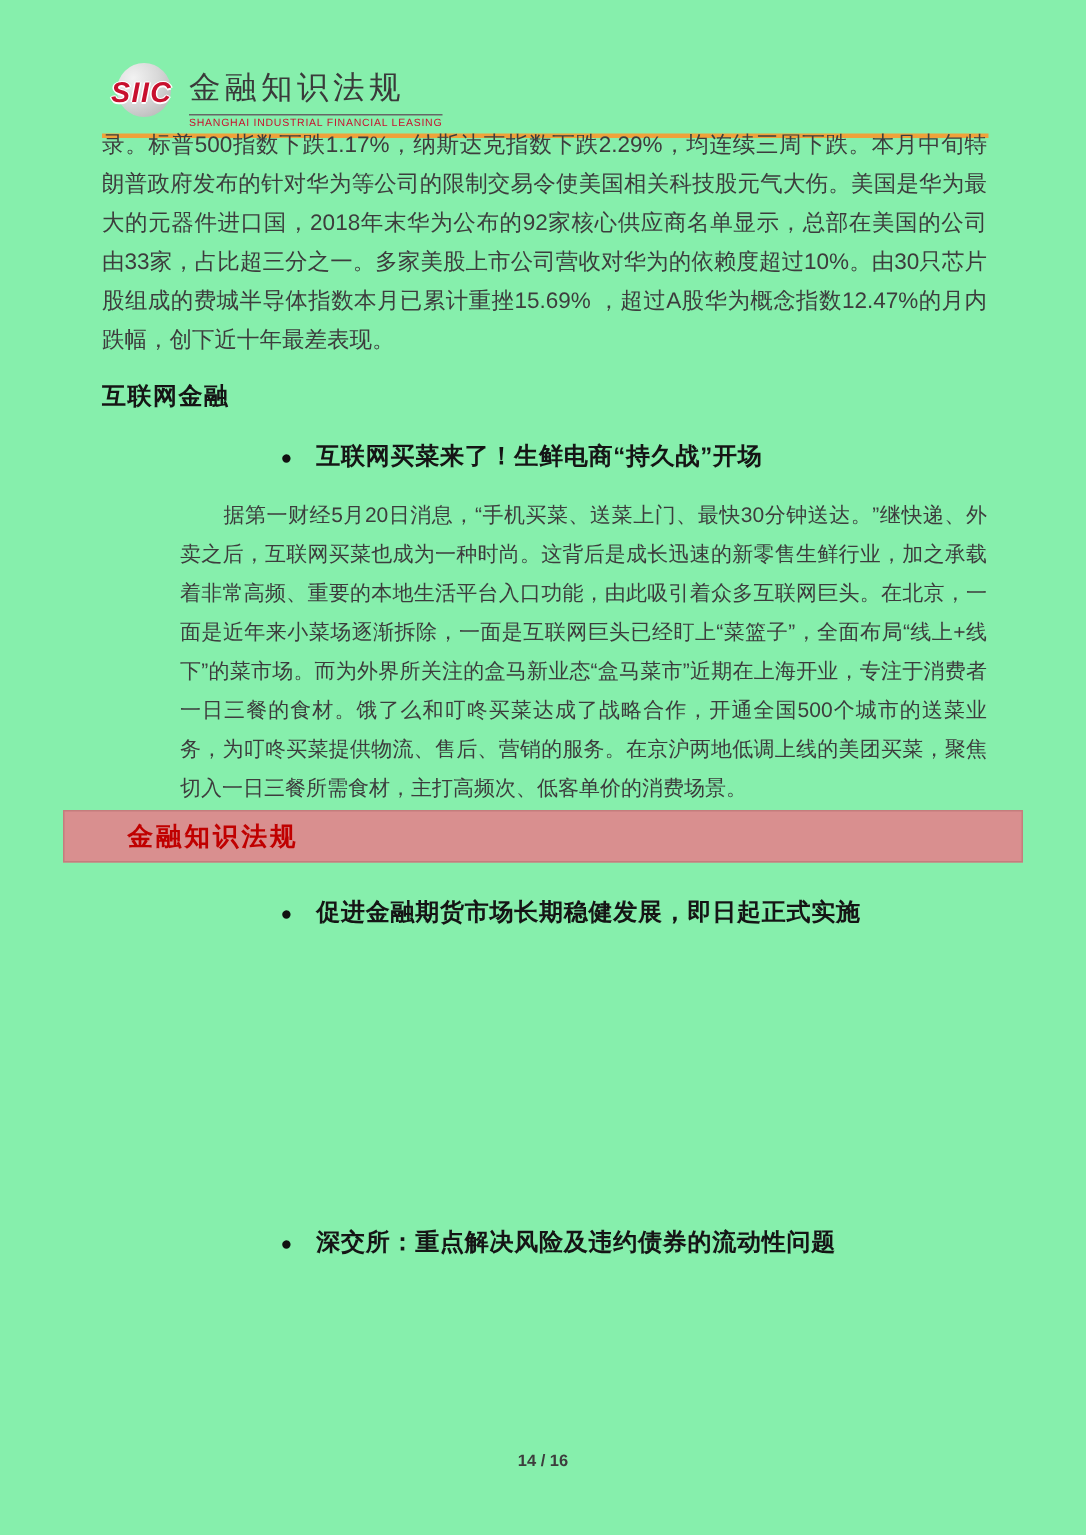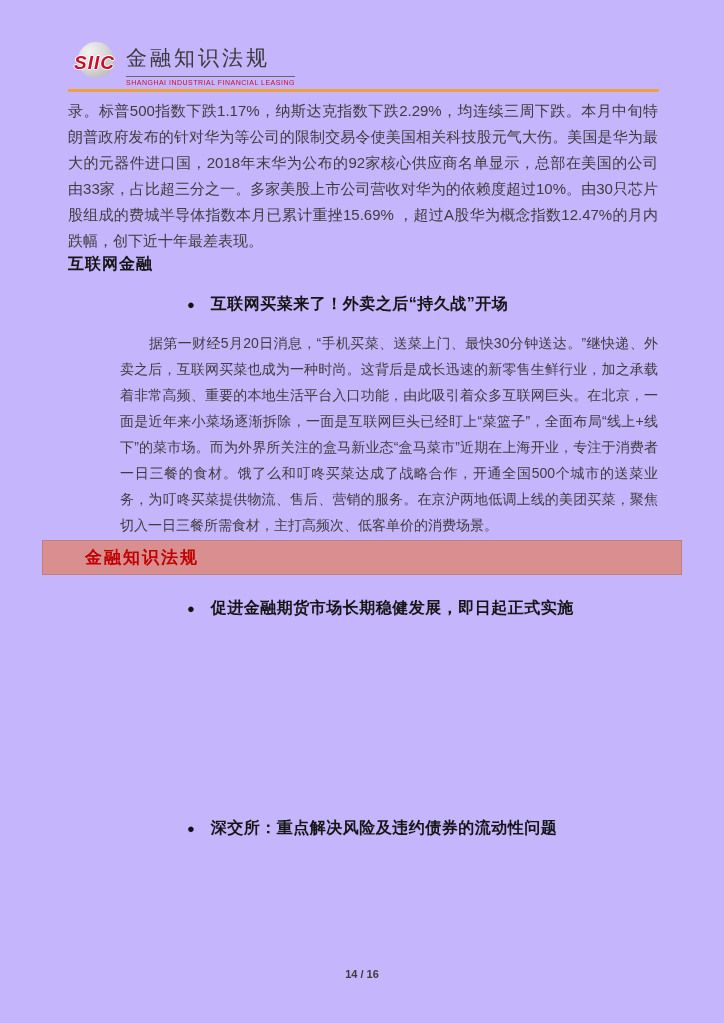--- a/index.html
+++ b/index.html
@@ -1,20 +1,20 @@
 <!DOCTYPE html>
 <html><head>
 <meta charset="utf-8">
 <style>
   html,body { margin:0; padding:0; }
   body { background:#ffffff; }
   .page {
     position:relative;
     width:724px; height:1023px;
-    background:#c4b5fd;
+    background:#86efac;
     overflow:hidden;
     font-family:"Liberation Sans","DejaVu Sans",sans-serif;
     color:#3d3d3d;
   }
 
   
   .logo { position:absolute; top:40px; left:74px; display:flex; align-items:flex-start; }
   .logo-mark { position:relative; width:46px; height:42px; }
   .globe {
     position:absolute; top:2px; left:4px;
@@ -41,21 +41,21 @@
   .gold-rule {
     position:absolute; top:89px; left:68px;
     width:591px; height:3px; background:#efa23a;
   }
 
   
   .para {
     position:absolute; text-align:justify;
     font-size:14px; line-height:26px; color:#3d3d3d;
   }
-  .intro { top:98px; left:68px; width:590px; font-size:15px; line-height:26px; }
+  .intro { top:84px; left:68px; width:590px; font-size:15px; line-height:26px; }
   .body-para { left:120px; width:538px; text-indent:29px; }
   .p-internet { top:330px; }
   .p-cffex    { top:634px; }
   .p-szse     { top:848px; line-height:25px; }
 
   .section-heading {
     position:absolute; left:68px; top:254px;
     font-size:16px; font-weight:bold; color:#151515; letter-spacing:1px;
   }
 
@@ -109,21 +109,21 @@
   </div>
 
   <div class="gold-rule"></div>
 
   <div class="para intro">录。标普500指数下跌1.17%，纳斯达克指数下跌2.29%，均连续三周下跌。本月中旬特朗普政府发布的针对华为等公司的限制交易令使美国相关科技股元气大伤。美国是华为最大的元器件进口国，2018年末华为公布的92家核心供应商名单显示，总部在美国的公司由33家，占比超三分之一。多家美股上市公司营收对华为的依赖度超过10%。由30只芯片股组成的费城半导体指数本月已累计重挫15.69% ，超过A股华为概念指数12.47%的月内跌幅，创下近十年最差表现。</div>
 
   <div class="section-heading">互联网金融</div>
 
   <div class="bullet-row b1">
     <span class="dot">●</span>
-    <span class="title">互联网买菜来了！外卖之后“持久战”开场</span>
+    <span class="title">互联网买菜来了！生鲜电商“持久战”开场</span>
   </div>
   <div class="para body-para p-internet">据第一财经5月20日消息，“手机买菜、送菜上门、最快30分钟送达。”继快递、外卖之后，互联网买菜也成为一种时尚。这背后是成长迅速的新零售生鲜行业，加之承载着非常高频、重要的本地生活平台入口功能，由此吸引着众多互联网巨头。在北京，一面是近年来小菜场逐渐拆除，一面是互联网巨头已经盯上“菜篮子”，全面布局“线上+线下”的菜市场。而为外界所关注的盒马新业态“盒马菜市”近期在上海开业，专注于消费者一日三餐的食材。饿了么和叮咚买菜达成了战略合作，开通全国500个城市的送菜业务，为叮咚买菜提供物流、售后、营销的服务。在京沪两地低调上线的美团买菜，聚焦切入一日三餐所需食材，主打高频次、低客单价的消费场景。</div>
 
   <div class="reg-banner">
     <span class="label">金融知识法规</span>
   </div>
 
   <div class="bullet-row b2">
     <span class="dot">●</span>
     <span class="title">促进金融期货市场长期稳健发展，即日起正式实施</span>

